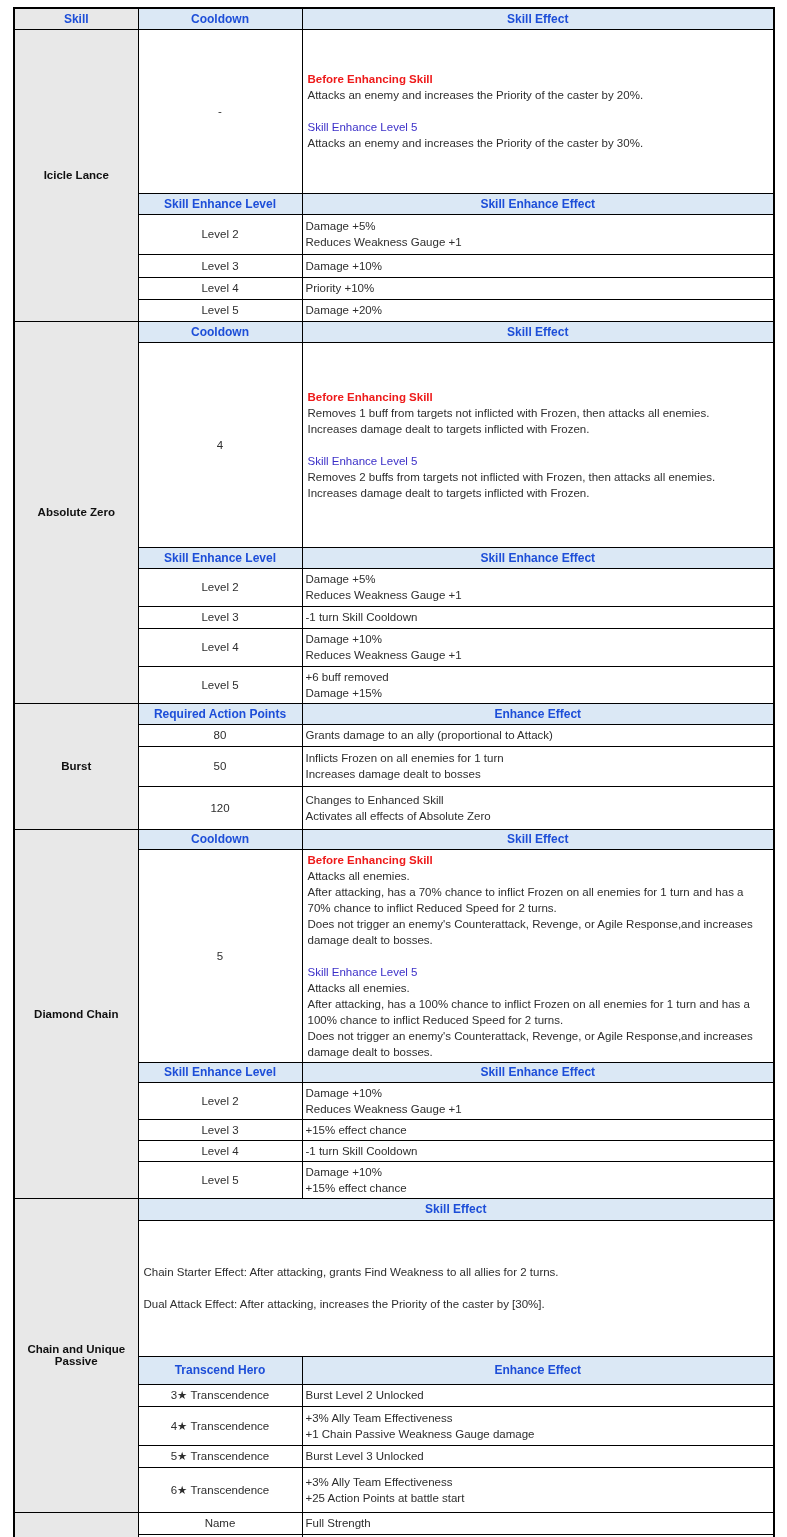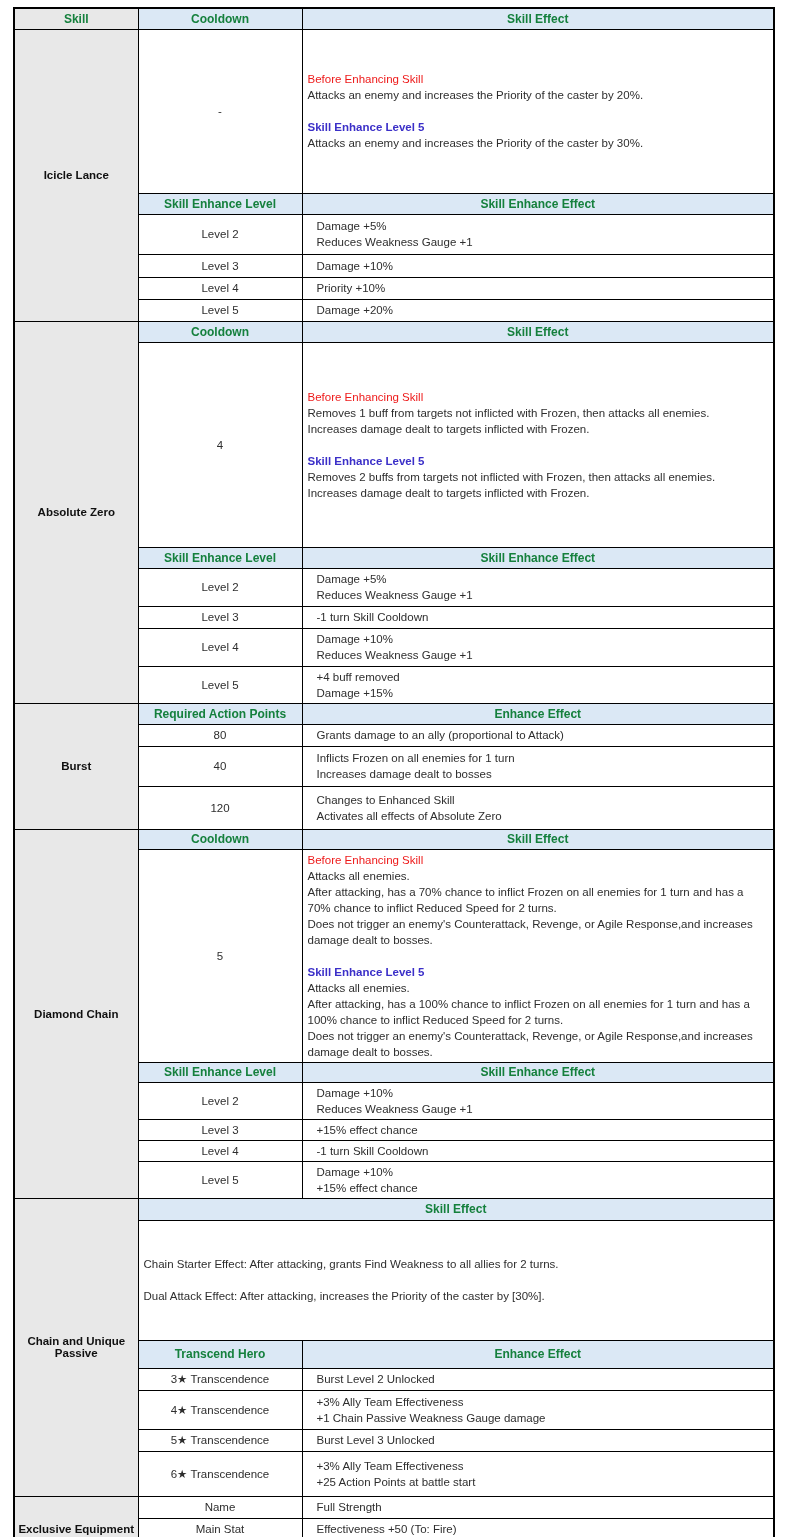--- a/index.html
+++ b/index.html
@@ -17,35 +17,35 @@
   col.c1 { width: 124px; }
   col.c2 { width: 164px; }
   col.c3 { width: 472px; }
   td, th {
     border: 1px solid #000000;
     font-size: 11.5px; color: #2e2e2e;
     padding: 0; overflow: hidden;
     vertical-align: middle;
     font-weight: 400;
   }
-  th { font-size: 12px; font-weight: 700; color: #15803d; text-align: center; }
+  th { font-size: 12px; font-weight: 700; color: #1d4ed8; text-align: center; }
   .hdr-blue { background: #dbe8f5; }
   .hdr-gray { background: #e8e8e8; }
   .skillname {
     background: #e8e8e8; font-weight: 700; font-size: 11.5px; color: #101010;
     text-align: center; padding: 0 2px;
   }
   .center { text-align: center; }
   .effect {
-    text-align: left; padding: 2px 14px; line-height: 16px; white-space: pre-line;
+    text-align: left; padding: 2px 3px; line-height: 16px; white-space: pre-line;
   }
   .blocks { text-align: left; padding: 2px 5px; }
   .line { min-height: 16px; line-height: 16px; }
-  .r { color: #ee1a1a; font-weight: 400; }
-  .b { color: #3b2fc8; font-weight: 700; }
+  .r { color: #ee1a1a; font-weight: 700; }
+  .b { color: #3b2fc8; font-weight: 400; }
   .vtop { vertical-align: top; }
 </style>
 </head>
 <body>
 
 <div class="page">
   <table class="skill-table">
     <colgroup>
         <col class="c1">
         <col class="c2">
@@ -121,35 +121,35 @@
       <td class="center">Level 3</td>
       <td class="effect">-1 turn Skill Cooldown</td>
     </tr>
     <tr style="height:38px">
       <td class="center">Level 4</td>
       <td class="effect">Damage +10%
 Reduces Weakness Gauge +1</td>
     </tr>
     <tr style="height:35px">
       <td class="center">Level 5</td>
-      <td class="effect">+4 buff removed
+      <td class="effect">+6 buff removed
 Damage +15%</td>
     </tr>
 
     <tr style="height:21px">
       <td class="skillname" rowspan="4">Burst</td>
       <th class="hdr-blue">Required Action Points</th>
       <th class="hdr-blue">Enhance Effect</th>
     </tr>
     <tr style="height:22px">
       <td class="center">80</td>
       <td class="effect">Grants damage to an ally (proportional to Attack)</td>
     </tr>
     <tr style="height:40px">
-      <td class="center">40</td>
+      <td class="center">50</td>
       <td class="effect">Inflicts Frozen on all enemies for 1 turn
 Increases damage dealt to bosses</td>
     </tr>
     <tr style="height:43px">
       <td class="center">120</td>
       <td class="effect">Changes to Enhanced Skill
 Activates all effects of Absolute Zero</td>
     </tr>
 
     <tr style="height:20px">
@@ -191,21 +191,21 @@
     <tr style="height:36px">
       <td class="center">Level 5</td>
       <td class="effect">Damage +10%
 +15% effect chance</td>
     </tr>
 
     <tr style="height:22px">
       <td class="skillname" rowspan="7">Chain and Unique Passive</td>
       <th class="hdr-blue" colspan="2">Skill Effect</th>
     </tr>
-    <tr style="height:120px">
+    <tr style="height:136px">
       <td class="blocks" colspan="2">
             <div class="line">Chain Starter Effect: After attacking, grants Find Weakness to all allies for 2 turns.</div>
             <div class="line"></div>
             <div class="line">Dual Attack Effect: After attacking, increases the Priority of the caster by [30%].</div>
           </td>
     </tr>
     <tr style="height:28px">
       <th class="hdr-blue">Transcend Hero</th>
       <th class="hdr-blue">Enhance Effect</th>
     </tr>

